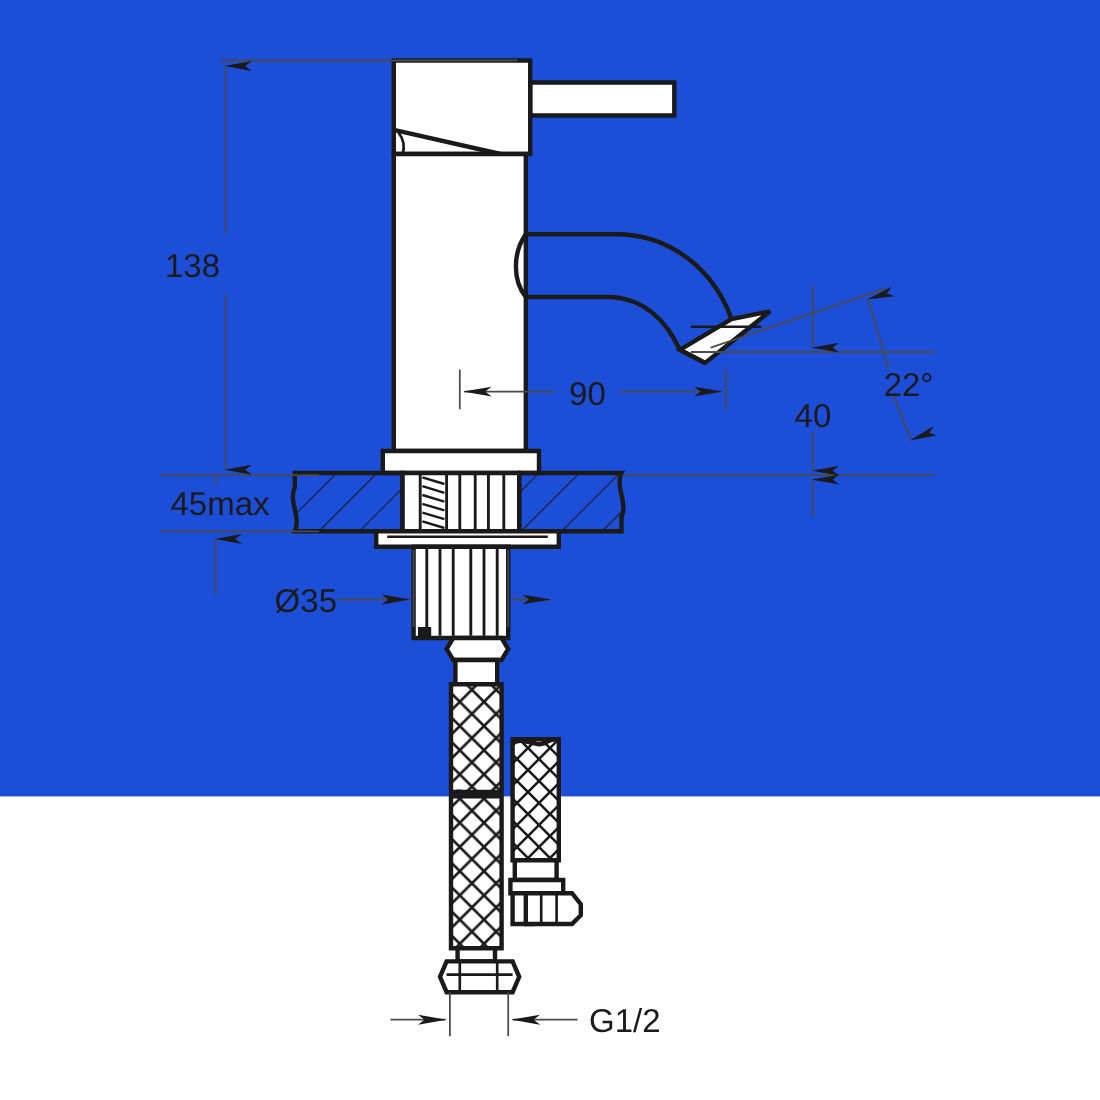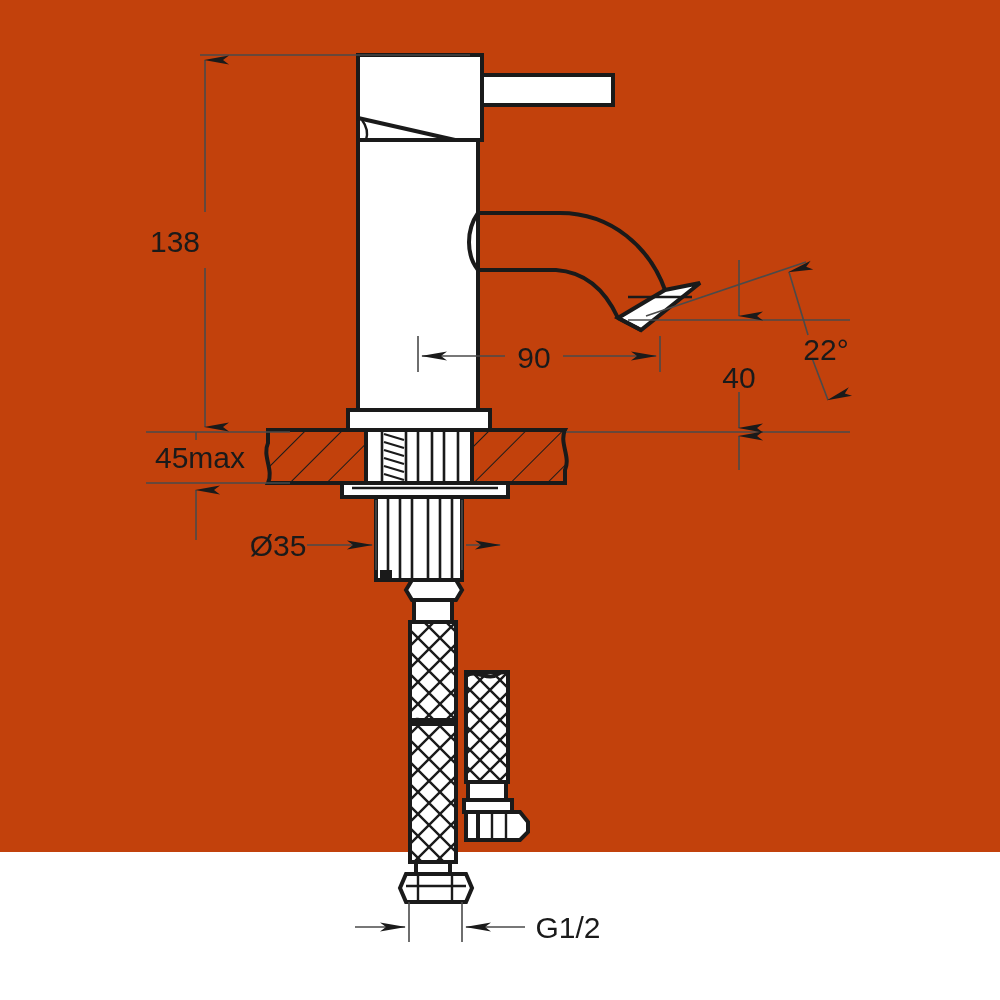--- a/index.html
+++ b/index.html
@@ -1,18 +1,18 @@
 <!DOCTYPE html>
 <html><head>
 <meta charset="utf-8">
 <style>
   html,body{margin:0;padding:0;background:#ffffff;}
   body{width:1000px;height:1000px;overflow:hidden;
        font-family:"Liberation Sans",sans-serif;}
-  #stage{position:relative;width:1000px;height:852px;background:#c2410c;}
+  #stage{position:relative;width:1000px;height:724px;background:#1d4ed8;}
   svg#drawing{position:absolute;left:0;top:0;width:1000px;height:1000px;display:block;}
   .dimtext{font-family:"Liberation Sans",sans-serif;font-size:30px;fill:#1a1a1a;}
   .outline{fill:none;stroke:#1a1a1a;stroke-width:4;stroke-linejoin:miter;stroke-linecap:butt;}
   .outline-thin{fill:none;stroke:#1a1a1a;stroke-width:2.4;}
   .solidfill{fill:#ffffff;stroke:#1a1a1a;stroke-width:4;}
   .dimline{fill:none;stroke:#4a4a4a;stroke-width:1.6;}
   .extline{fill:none;stroke:#4a4a4a;stroke-width:1.6;}
   .hatchline{stroke:#1a1a1a;stroke-width:2;fill:none;}
   .arrowfill{fill:#1a1a1a;}
 </style>

